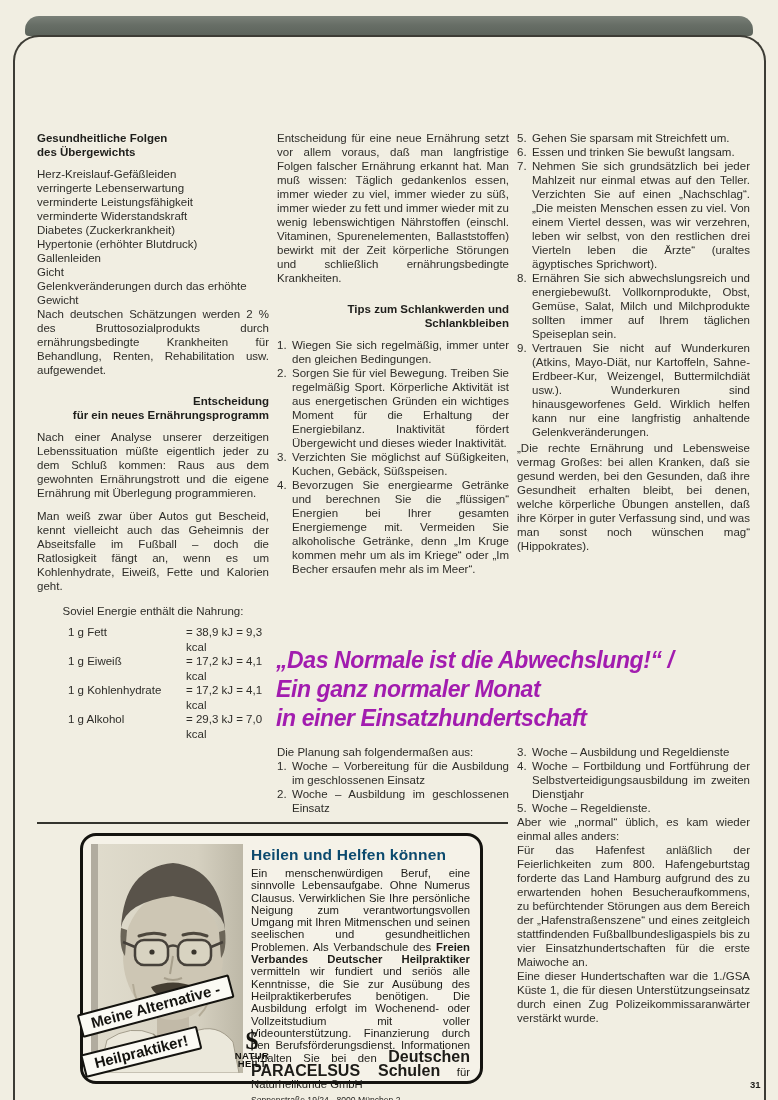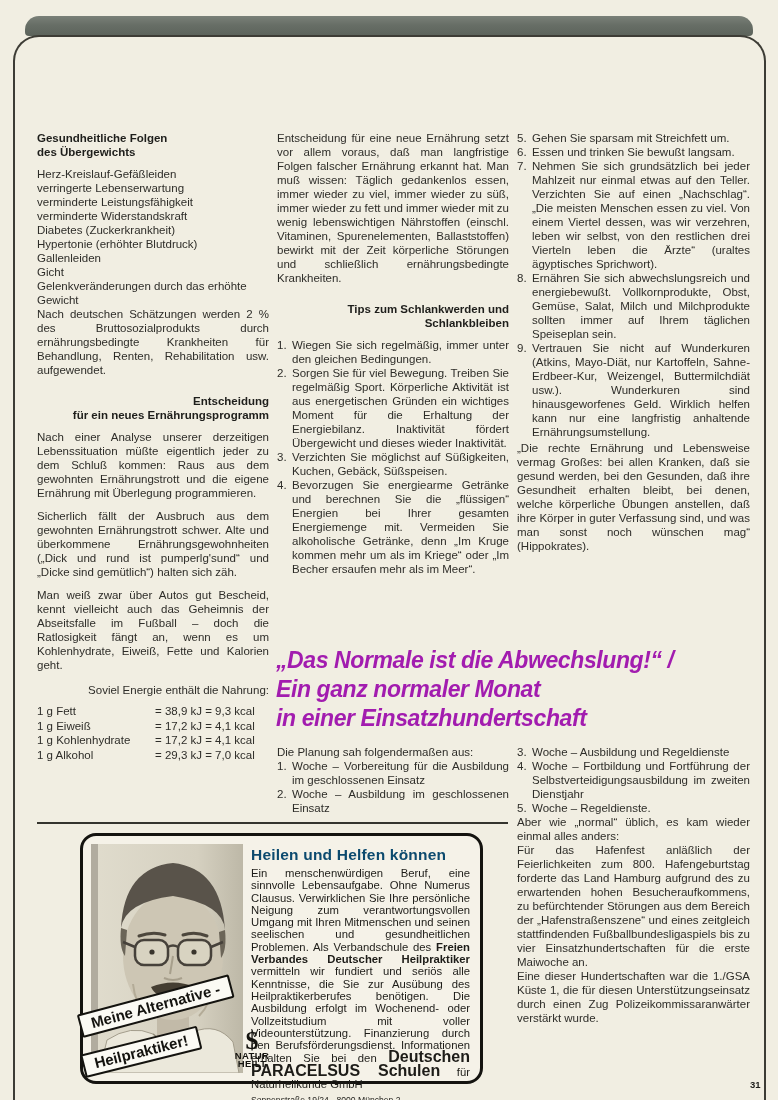--- a/index.html
+++ b/index.html
@@ -31,22 +31,22 @@
   h3{font-size:11.5px;line-height:14px;font-weight:700;color:#1e1e1b;
      margin:0 0 8px 0;white-space:pre-line;}
   .gap-top{margin-top:17px;text-align:right;}
   p{margin:0 0 9px 0;text-align:justify;}
   .plain-list{margin:0;padding:0;list-style:none;}
   .plain-list li{margin:0;}
   .tip-row{display:flex;margin:0;}
   .tip-num{width:15px;flex:0 0 15px;}
   .tip-text{flex:1;text-align:justify;}
   .quote-para{margin-top:2px;}
-  .energy-intro{margin:11px 0 7px 0;text-align:right;}
-  .energy-row{display:flex;line-height:14.5px;}
+  .energy-intro{margin:11px 0 7px 0;text-align:center;}
+  .energy-row{display:flex;line-height:14.5px;margin-left:31px;}
   .energy-item{width:118px;flex:0 0 118px;}
   .energy-val{flex:1;}
   .divider{position:absolute;left:37px;top:822px;width:471px;height:2px;background:#35342e;}
   
   .headline{
     position:absolute;left:276px;top:646px;width:482px;
     font-size:23px;line-height:29px;font-weight:700;font-style:italic;
     letter-spacing:-0.4px;color:#a21caf;white-space:pre-line;
   }
   
@@ -95,21 +95,20 @@
       <li>Diabetes (Zuckerkrankheit)</li>
       <li>Hypertonie (erhöhter Blutdruck)</li>
       <li>Gallenleiden</li>
       <li>Gicht</li>
       <li>Gelenkveränderungen durch das erhöhte Gewicht</li>
     </ul>
     <p>Nach deutschen Schätzungen werden 2 % des Bruttosozialprodukts durch ernährungsbedingte Krankheiten für Behandlung, Renten, Rehabilitation usw. aufgewendet.</p>
     <h3 class="gap-top">Entscheidung
 für ein neues Ernährungsprogramm</h3>
     <p>Nach einer Analyse unserer derzeitigen Lebenssituation müßte eigentlich jeder zu dem Schluß kommen: Raus aus dem gewohnten Ernährungstrott und die eigene Ernährung mit Überlegung programmieren.</p>
-    <p>Sicherlich fällt der Ausbruch aus dem gewohnten Ernährungstrott schwer. Alte und überkommene Ernährungsgewohnheiten („Dick und rund ist pumperlg'sund“ und „Dicke sind gemütlich“) halten sich zäh.</p>
     <p>Man weiß zwar über Autos gut Bescheid, kennt vielleicht auch das Geheimnis der Abseitsfalle im Fußball – doch die Ratlosigkeit fängt an, wenn es um Kohlenhydrate, Eiweiß, Fette und Kalorien geht.</p>
     <p class="energy-intro">Soviel Energie enthält die Nahrung:</p>
     <div>
       <div class="energy-row">
         <span class="energy-item">1 g Fett</span>
         <span class="energy-val">= 38,9 kJ = 9,3 kcal</span>
       </div>
       <div class="energy-row">
         <span class="energy-item">1 g Eiweiß</span>
         <span class="energy-val">= 17,2 kJ = 4,1 kcal</span>
@@ -159,21 +158,21 @@
     <div class="tip-row">
       <span class="tip-num">7.</span>
       <span class="tip-text">Nehmen Sie sich grundsätzlich bei jeder Mahlzeit nur einmal etwas auf den Teller. Verzichten Sie auf einen „Nachschlag“. „Die meisten Menschen essen zu viel. Von einem Viertel dessen, was wir verzehren, leben wir selbst, von den restlichen drei Vierteln leben die Ärzte“ (uraltes ägyptisches Sprichwort).</span>
     </div>
     <div class="tip-row">
       <span class="tip-num">8.</span>
       <span class="tip-text">Ernähren Sie sich abwechslungsreich und energiebewußt. Vollkornprodukte, Obst, Gemüse, Salat, Milch und Milchprodukte sollten immer auf Ihrem täglichen Speiseplan sein.</span>
     </div>
     <div class="tip-row">
       <span class="tip-num">9.</span>
-      <span class="tip-text">Vertrauen Sie nicht auf Wunderkuren (Atkins, Mayo-Diät, nur Kartoffeln, Sahne-Erdbeer-Kur, Weizengel, Buttermilchdiät usw.). Wunderkuren sind hinausgeworfenes Geld. Wirklich helfen kann nur eine langfristig anhaltende Ernährungsumstellung.</span>
+      <span class="tip-text">Vertrauen Sie nicht auf Wunderkuren (Atkins, Mayo-Diät, nur Kartoffeln, Sahne-Erdbeer-Kur, Weizengel, Buttermilchdiät usw.). Wunderkuren sind hinausgeworfenes Geld. Wirklich helfen kann nur eine langfristig anhaltende Gelenkveränderungen.</span>
     </div>
     <p class="quote-para">„Die rechte Ernährung und Lebensweise vermag Großes: bei allen Kranken, daß sie gesund werden, bei den Gesunden, daß ihre Gesundheit erhalten bleibt, bei denen, welche körperliche Übungen anstellen, daß ihre Körper in guter Verfassung sind, und was man sonst noch wünschen mag“ (Hippokrates).</p>
   </div>
 
   <div class="headline">„Das Normale ist die Abwechslung!“ /
 Ein ganz normaler Monat
 in einer Einsatzhundertschaft</div>
 
   <div class="col col-2b">
     <div>Die Planung sah folgendermaßen aus:</div>

